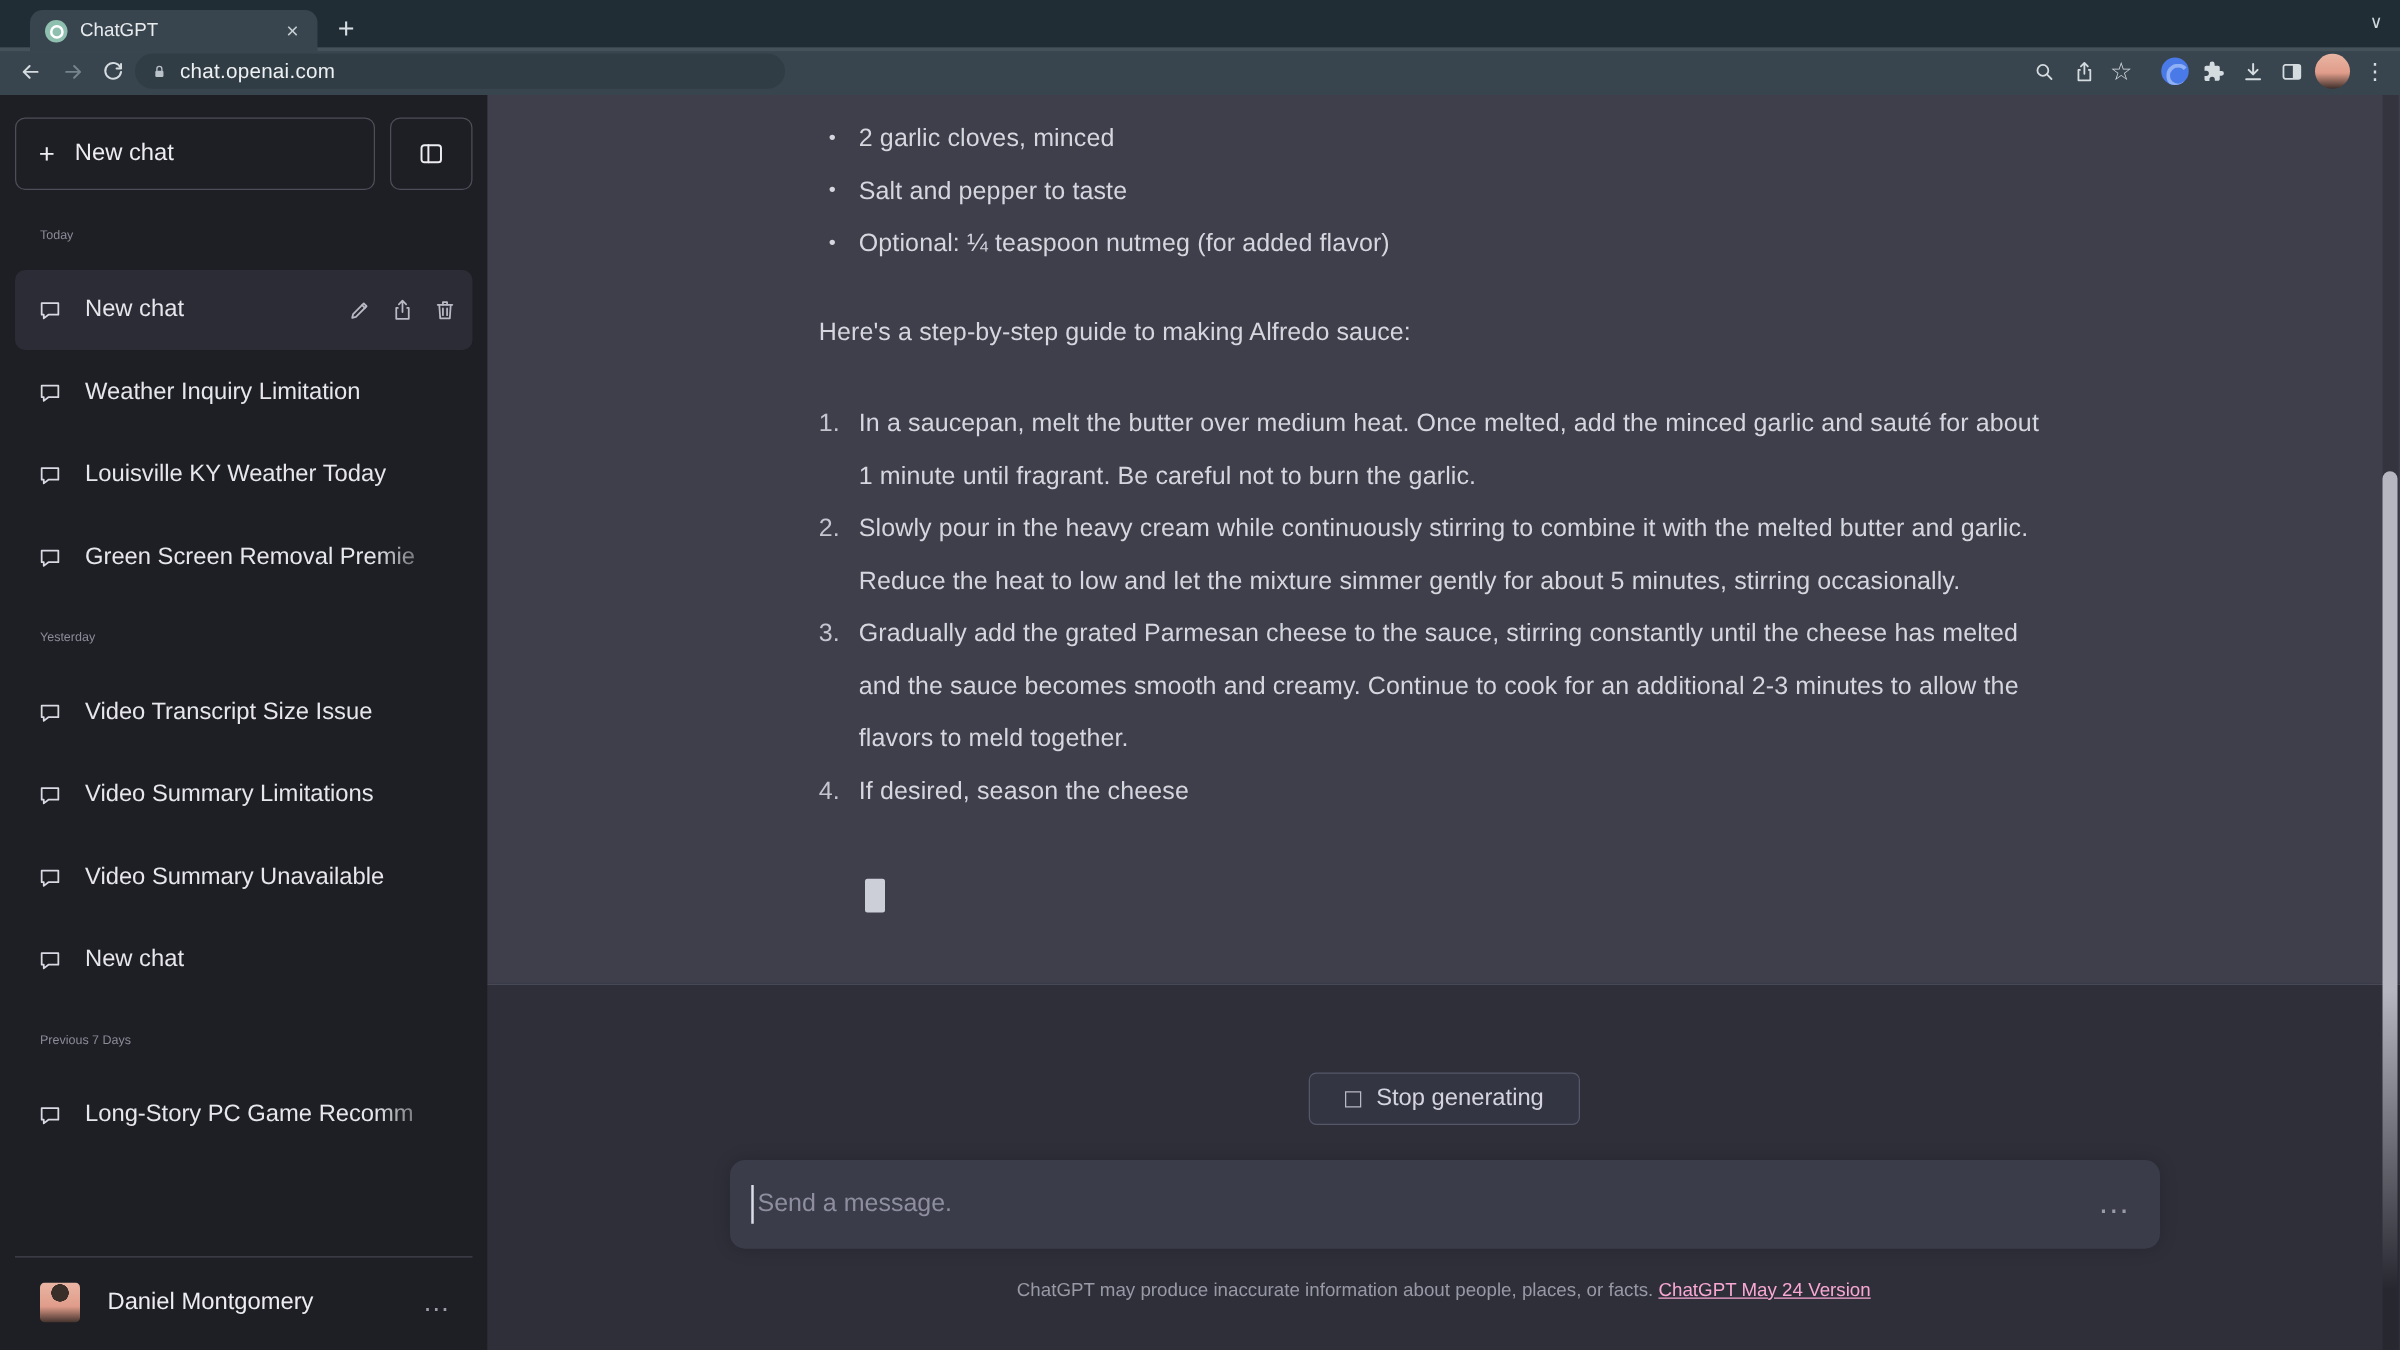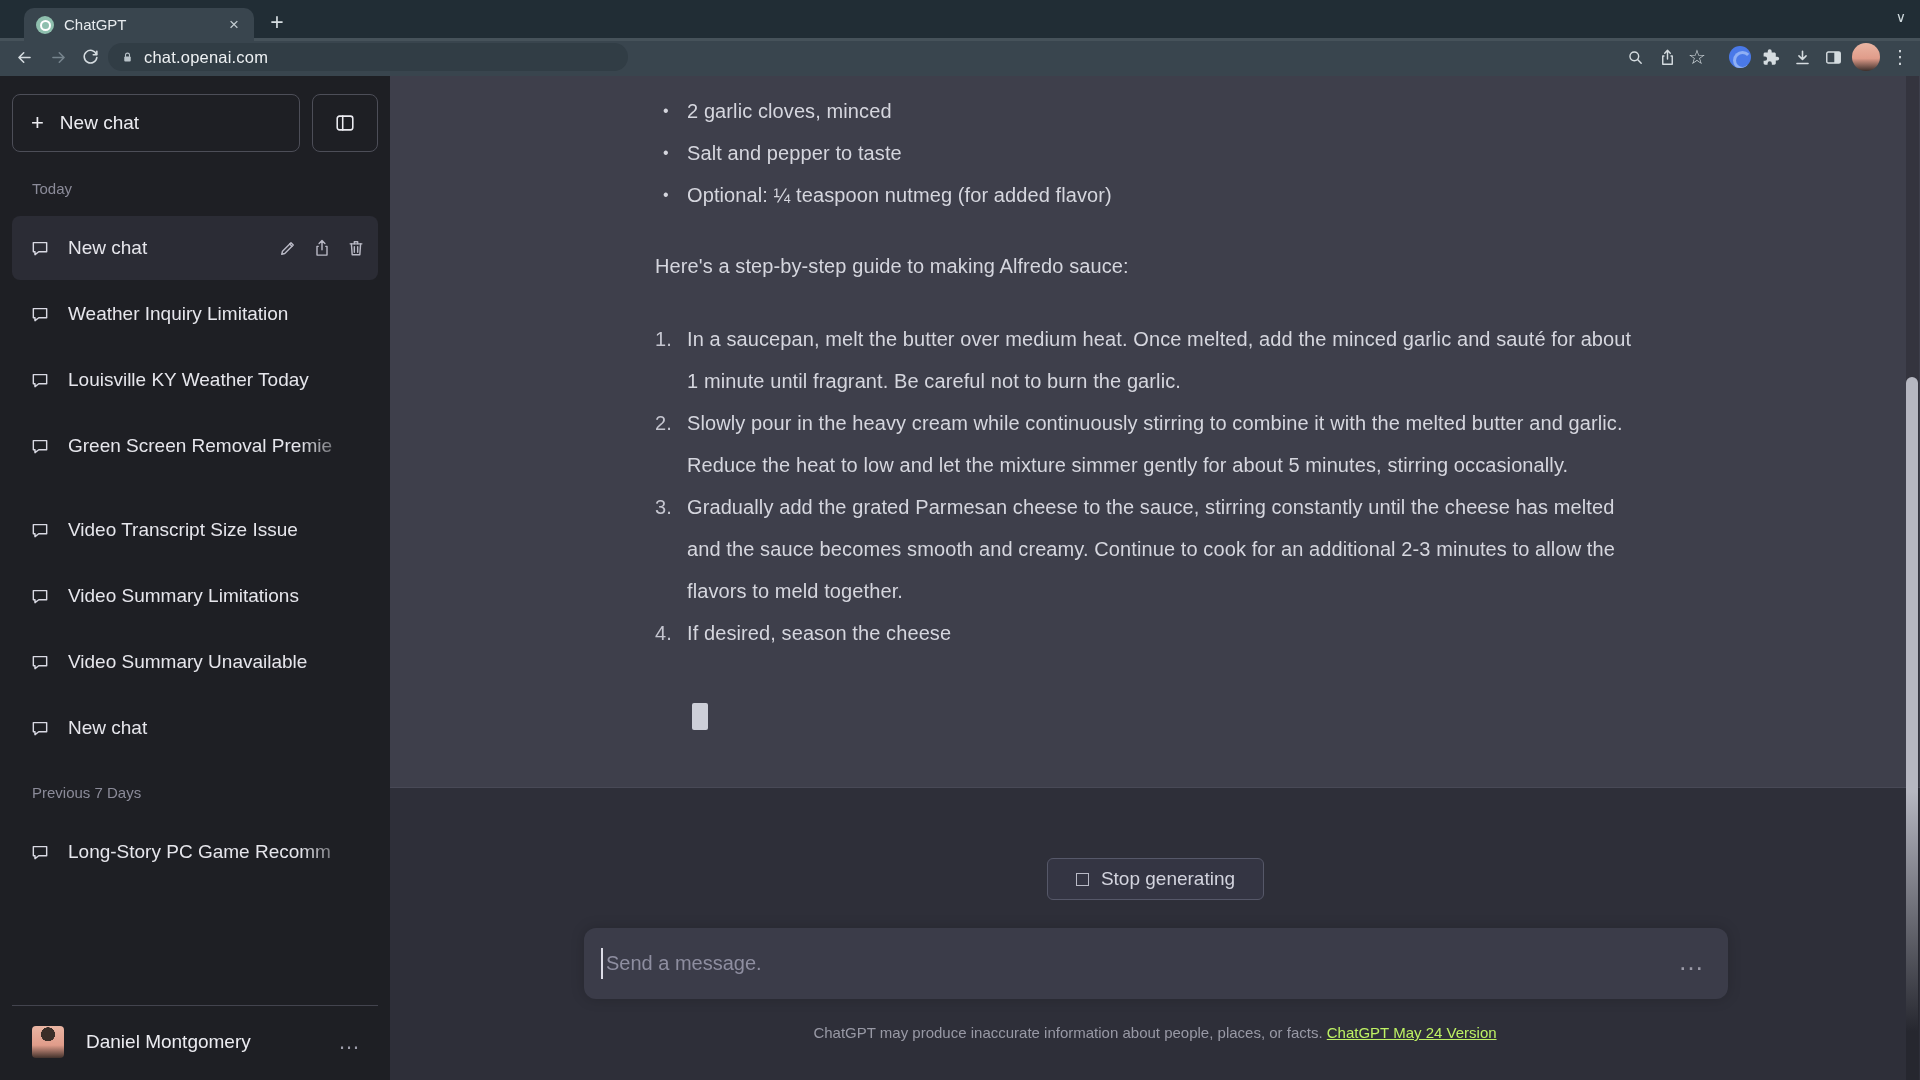--- a/index.html
+++ b/index.html
@@ -46,21 +46,21 @@
   .newchat-btn { left:12px; top:18px; width:288px; height:58px; padding-left:18px; gap:16px; font-size:19px; }
   .plus-glyph { font-size:22px; font-weight:400; color:#ececf1; }
   .collapse-btn { left:312px; top:18px; width:66px; height:58px; justify-content:center; }
   .icon { display:inline-flex; align-items:center; justify-content:center; }
   .icon svg { fill:none; stroke:currentColor; stroke-width:1.7; stroke-linecap:round; stroke-linejoin:round; }
   .collapse-btn .icon svg { width:22px; height:22px; }
 
   .history { position:absolute; left:12px; top:100px; width:366px; }
   .hsection { margin-top:20px; }
   .hsection:first-child { margin-top:0; }
-  .hlabel { height:24px; margin-bottom:16px; padding-left:20px; color:#8b8b99; font-size:15px;
+  .hlabel { height:24px; margin-bottom:16px; padding-left:20px; color:#8b8b99; font-size:10px;
             display:flex; align-items:center; }
   .hrow { height:64px; margin-bottom:2px; border-radius:8px; display:flex; align-items:center;
           padding:0 12px 0 18px; font-size:19px; color:#e6e6ec; }
   .hrow .icon svg { width:20px; height:20px; }
   .hrow .bubble { color:#d9d9e3; margin-right:18px; flex:0 0 auto; }
   .htitle { flex:1; white-space:nowrap; overflow:hidden; }
   .hrow.fade .htitle { -webkit-mask-image:linear-gradient(90deg,#000 78%,transparent 97%);
                        mask-image:linear-gradient(90deg,#000 78%,transparent 97%); }
   .hrow.active { background:#2b2c35; }
   .hact { display:flex; gap:14px; color:#b9b9c5; margin-left:8px; }
@@ -111,21 +111,21 @@
               border-radius:12px; box-shadow:0 0 14px rgba(0,0,0,.18); }
   .composer input { position:absolute; left:0; top:0; width:100%; height:100%; background:transparent;
                     border:none; outline:none; padding:0 60px 0 22px; font-family:inherit;
                     font-size:20px; color:#f9a8d4; }
   .composer input::placeholder { color:#8e8ea0; opacity:1; }
   .caret { position:absolute; left:17px; top:20px; width:2px; height:31px; background:#dcdce6; }
   .composer-dots { position:absolute; right:24px; top:50%; transform:translateY(-58%); color:#9b9ba8;
                    font-size:26px; }
   .footer { position:absolute; left:0; top:236px; width:100%; text-align:center; color:#9899a5;
             font-size:15px; }
-  .footer a { color:#bef264; text-decoration:underline;text-align:right; }
+  .footer a { color:#f9a8d4; text-decoration:underline;text-align:right; }
 </style>
 </head>
 <body>
 
 <div id="stage">
 
   <div class="tabstrip">
     <div class="tab">
       <span class="favicon"></span>
       <span class="tab-title">ChatGPT</span>
@@ -263,20 +263,21 @@
           <div class="hrow fade">
             <span class="icon bubble">
               <svg viewBox="0 0 24 24">
                 <path d="M4 5.5h16v11h-9.5L6 20v-3.5H4z"></path>
               </svg>
             </span>
             <span class="htitle">Green Screen Removal Premie</span>
           </div>
         </div>
         <div class="hsection">
+          <div class="hlabel">Yesterday</div>
           <div class="hrow">
             <span class="icon bubble">
               <svg viewBox="0 0 24 24">
                 <path d="M4 5.5h16v11h-9.5L6 20v-3.5H4z"></path>
               </svg>
             </span>
             <span class="htitle">Video Transcript Size Issue</span>
           </div>
           <div class="hrow">
             <span class="icon bubble">

